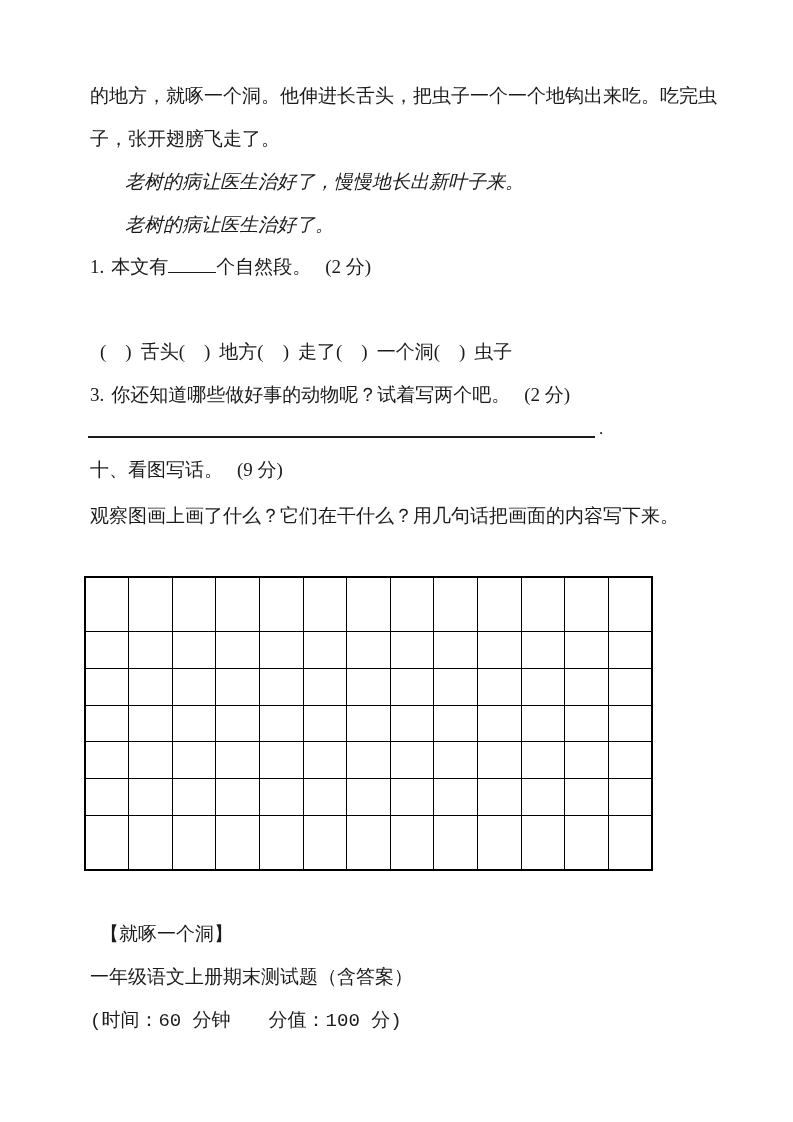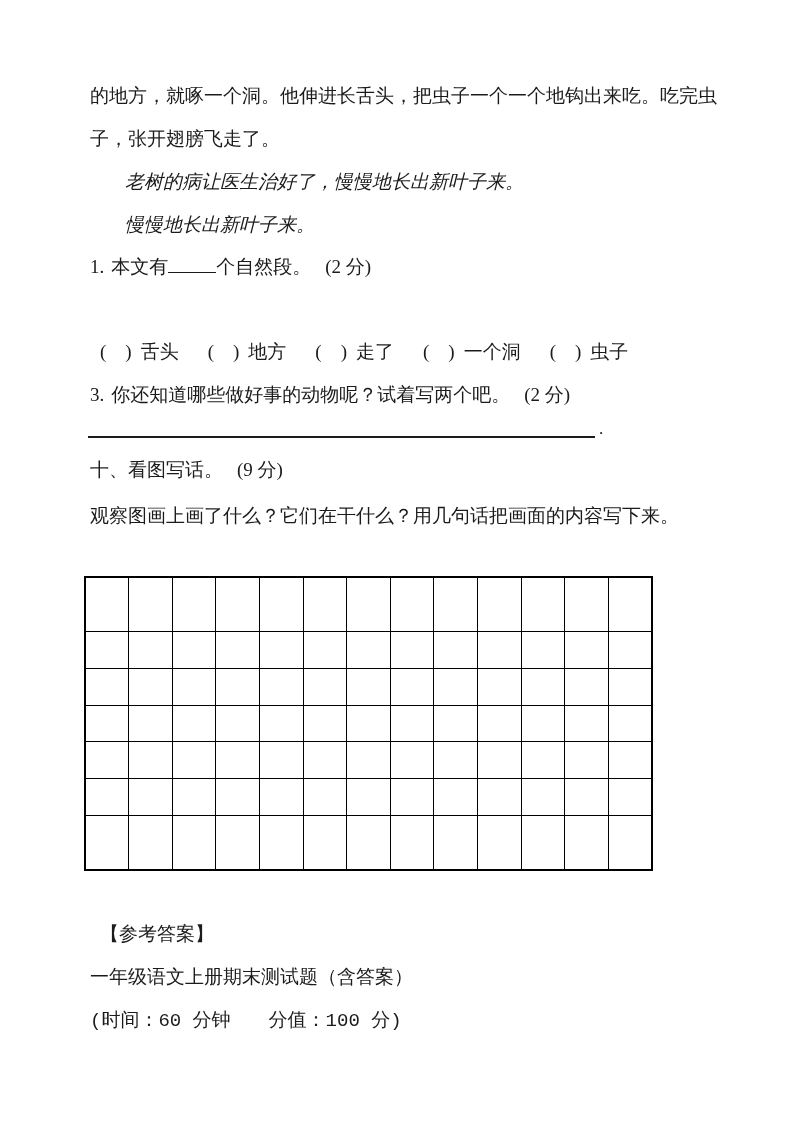--- a/index.html
+++ b/index.html
@@ -39,21 +39,20 @@
     vertical-align: baseline;
   }
   .score { margin-left: 14px; }
   .verbs-line {
     position: absolute;
     left: 100px;
     top: 341px;
     height: 22px;
     line-height: 22px;
     display: flex;
-    gap: 29px;
     white-space: nowrap;
   }
   .verb-word { margin-left: 9px; }
   .answer-rule {
     position: absolute;
     left: 88px;
     top: 417px;
     width: 507px;
     height: 21px;
     border-bottom: 2px solid #1b1b1b;
@@ -99,21 +98,21 @@
   .answer-subtitle { top: 1009px; }
 </style>
 </head>
 <body>
 
 <div class="page">
 
   <p class="line" style="top:85px">的地方，就啄一个洞。他伸进长舌头，把虫子一个一个地钩出来吃。吃完虫</p>
   <p class="line" style="top:128px">子，张开翅膀飞走了。</p>
   <p class="line indent" style="top:171px">老树的病让医生治好了，慢慢地长出新叶子来。</p>
-  <p class="line indent" style="top:214px">慢慢地长出新叶子来。</p>
+  <p class="line indent" style="top:214px">老树的病让医生治好了。</p>
 
   <p class="line" style="top:256px">
     <span class="qnum">1.</span><span>本文有</span><span class="blank"></span><span>个自然段。</span><span class="score">(2 分)</span>
   </p>
 
 
   <div class="verbs-line">
     <span><span>(　)</span><span class="verb-word">舌头</span></span>
     <span><span>(　)</span><span class="verb-word">地方</span></span>
     <span><span>(　)</span><span class="verb-word">走了</span></span>
@@ -237,19 +236,19 @@
           <td></td>
           <td></td>
           <td></td>
           <td></td>
           <td></td>
           <td></td>
         </tr>
       </tbody>
   </table>
 
-  <p class="answers-header">【参考答案】</p>
+  <p class="answers-header">【就啄一个洞】</p>
 
   <p class="center-line answer-title">一年级语文上册期末测试题（含答案）</p>
 
   <p class="center-line answer-subtitle">(时间：60 分钟　　分值：100 分)</p>
 
 </div>
 
 </body></html>

